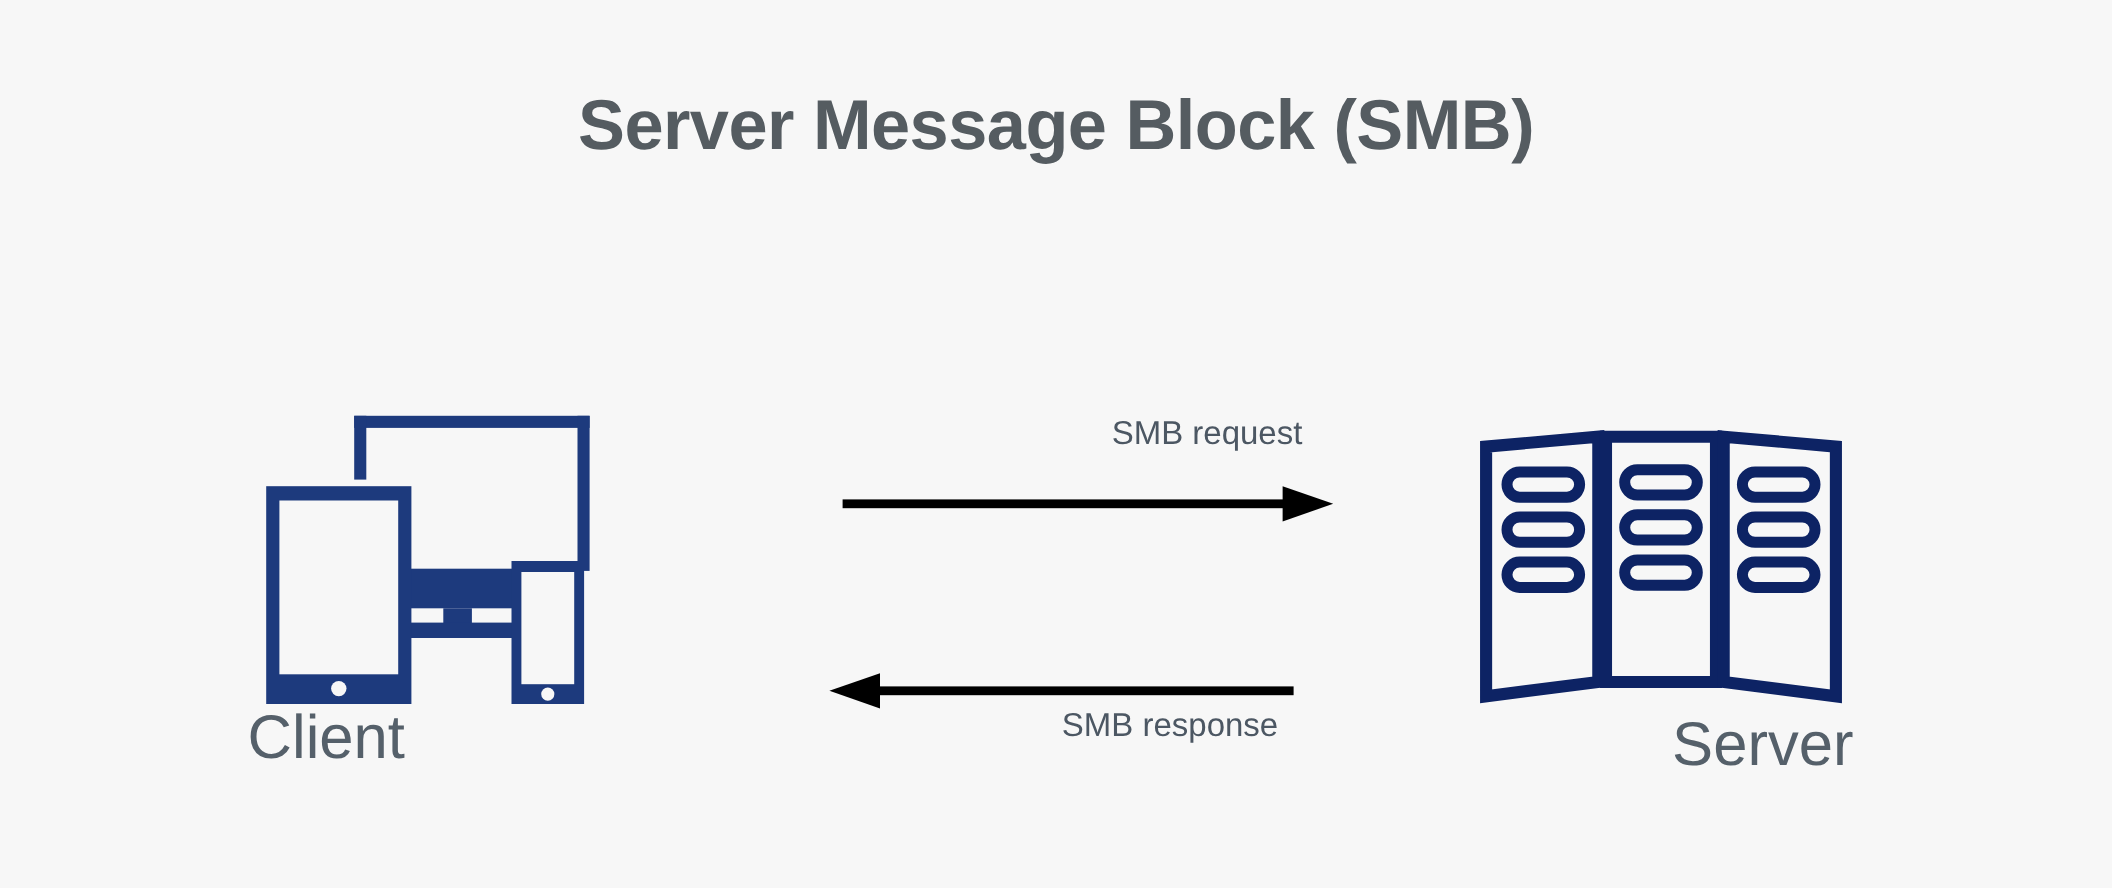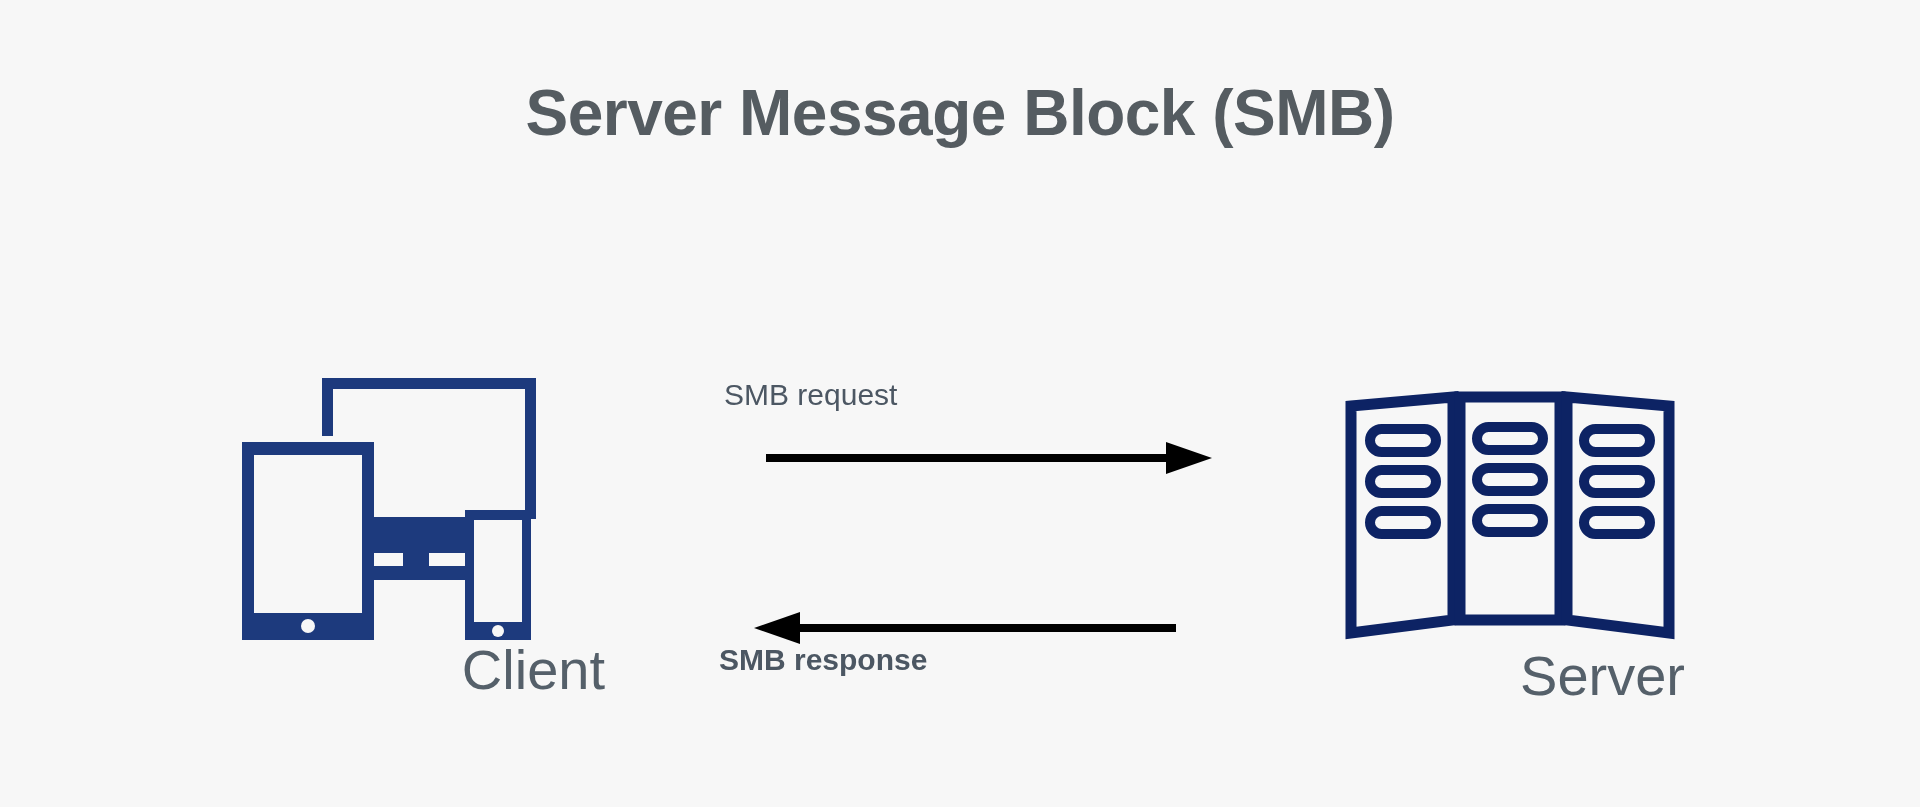--- a/index.html
+++ b/index.html
@@ -51,21 +51,21 @@
     top: 0;
     width: 420px;
     height: 285px;
     display: block;
   }
   .client-label {
     position: absolute;
     left: 0;
     top: 272px;
     width: 380px;
-    text-align: right;
+    text-align: left;
     font-size: 56px;
     font-weight: 400;
     color: #55606a;
     line-height: 1;
     white-space: nowrap;
   }
 
   
   .server-group {
     position: absolute;
@@ -107,35 +107,34 @@
     position: absolute;
     left: 0;
     display: block;
   }
   .arrow-request { top: 58px; }
   .arrow-response { top: 228px; }
 
   .flow-label {
     position: absolute;
     width: 460px;
-    text-align: left;
+    text-align: right;
     font-size: 30px;
     font-weight: 400;
     color: #4c5763;
     line-height: 1;
     white-space: nowrap;
   }
   .label-request {
     left: 24px;
     top: 0px;
   }
   .label-response {
-    left: 19px;
+    left: 2px;
     top: 265px;
-    font-weight: bold;
   }
 </style>
 </head>
 <body>
 
 <div class="canvas">
 
   <div class="page-title">Server Message Block (SMB)</div>
 
   <div class="client-group">

